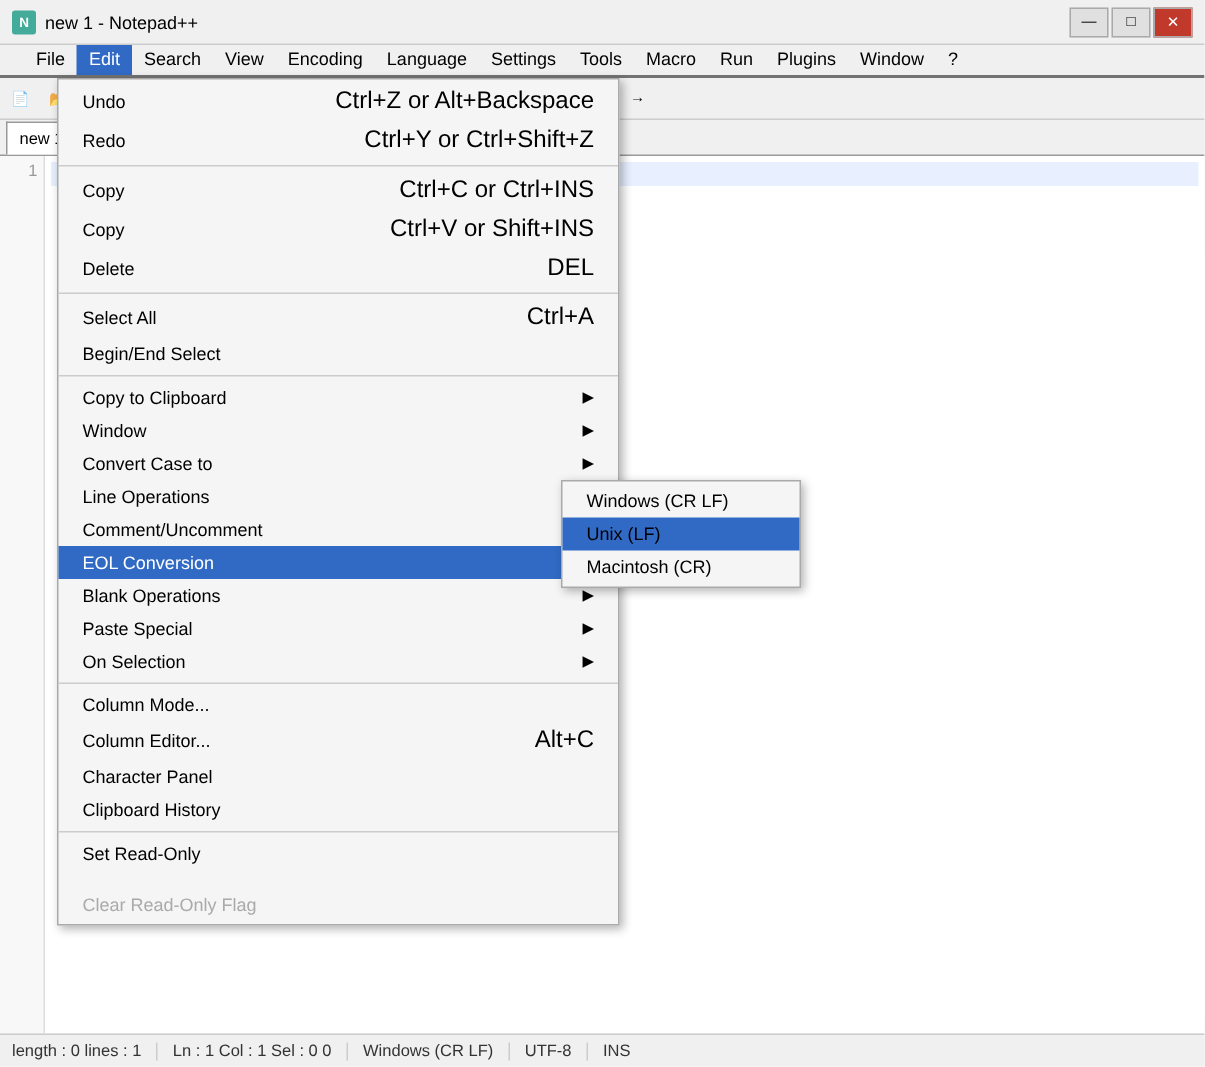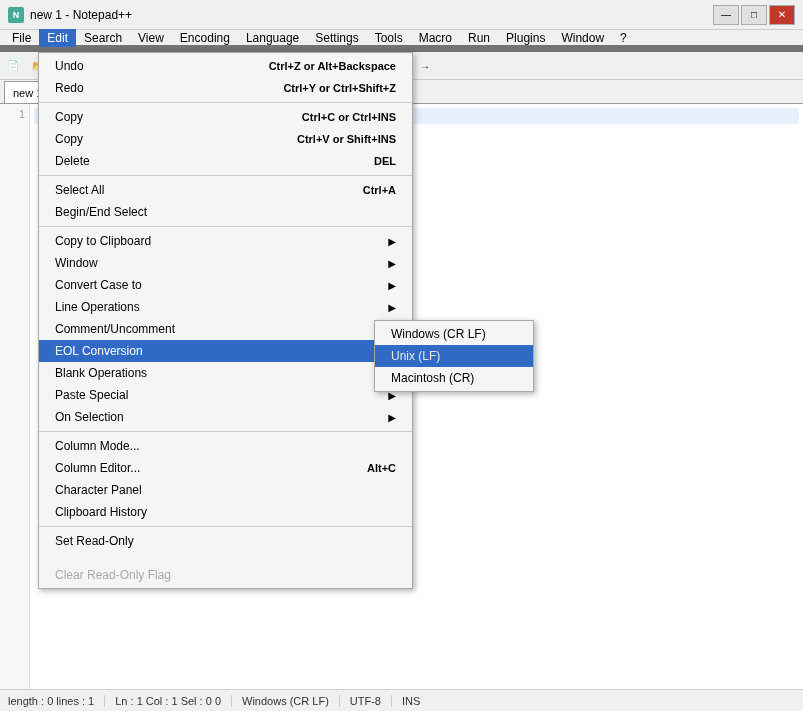--- a/index.html
+++ b/index.html
@@ -46,23 +46,22 @@
       display: flex; align-items: center; justify-content: center;
       font-size: 10px; cursor: pointer;
     }
     .title-btn.close { background: #c0392b; color: white; }
 
     
     .menu-bar {
       background: #f0f0f0;
       height: 22px;
       display: flex;
-      align-items: center;
-      padding: 0 4px;
-      border-bottom: 7px solid #737373;
+      padding: 0 16px;
+      border-bottom: 2px solid #737373;
     }
     .menu-item {
       padding: 2px 8px;
       cursor: pointer;
       font-size: 12px;
       color: #000;
       white-space: nowrap;
     }
     .menu-item.active { background: #316ac5; color: white; }
 
@@ -181,23 +180,22 @@
       position: relative;
       font-size: 12px;
       color: #000;
       white-space: nowrap;
     }
     .menu-row.highlighted { background: #316ac5; color: white; align-items: center; }
     .menu-row.disabled { color: #aaa; cursor: default; margin-top: 12px; }
     .menu-shortcut {
       margin-left: auto;
       color: inherit;
-      font-size: 11px;
+      font-size: 16px;
       padding-left: 20px;
-      font-weight: bold;
     }
     .menu-arrow {
       margin-left: auto;
       font-size: 10px;
     }
     .menu-sep {
       height: 1px;
       background: #ccc;
       margin: 3px 0;
     }
@@ -216,21 +214,21 @@
     }
     .submenu-row {
       display: flex;
       align-items: center;
       padding: 4px 16px;
       cursor: pointer;
       font-size: 12px;
       color: #000;
       white-space: nowrap;
     }
-    .submenu-row.highlighted { background: #316ac5; color: #e5e5e5; }
+    .submenu-row.highlighted { background: #316ac5; color: #000000; }
   </style>
 </head>
 <body>
 
 <div class="title-bar">
   <div class="title-bar-icon">N</div>
   <span class="title-bar-text">new 1 - Notepad++</span>
   <div class="title-bar-controls">
     <div class="title-btn">—</div>
     <div class="title-btn">□</div>

